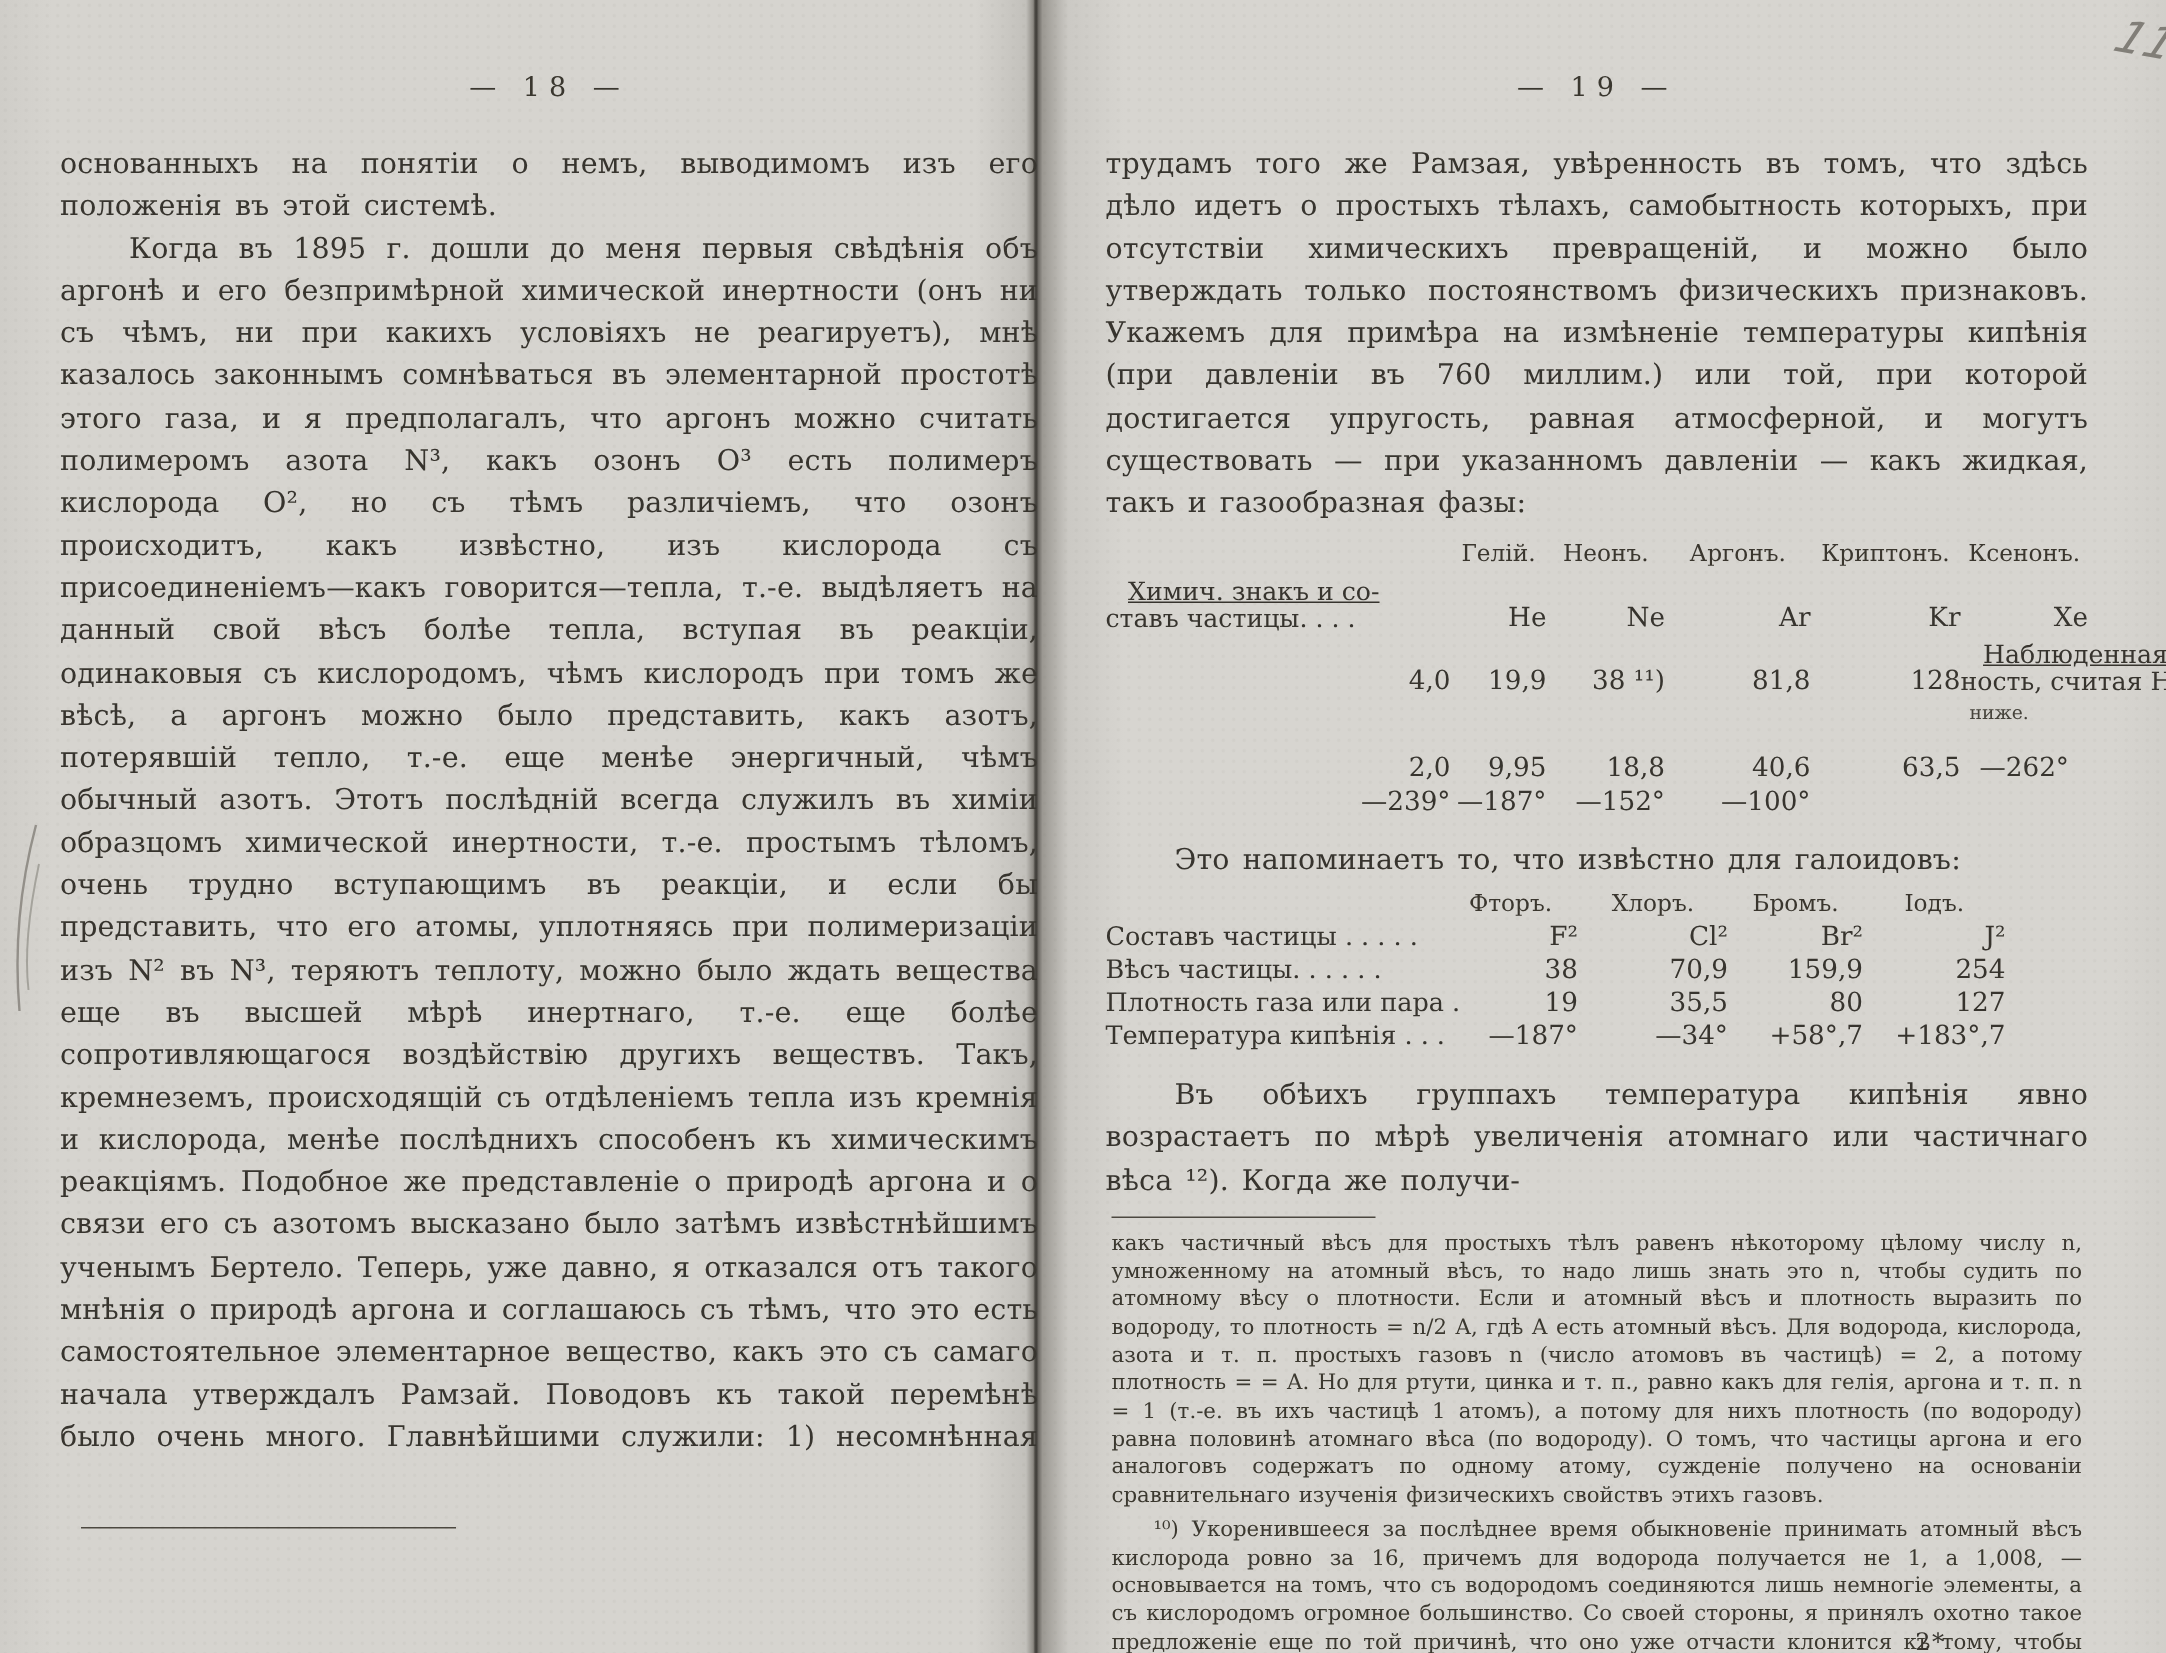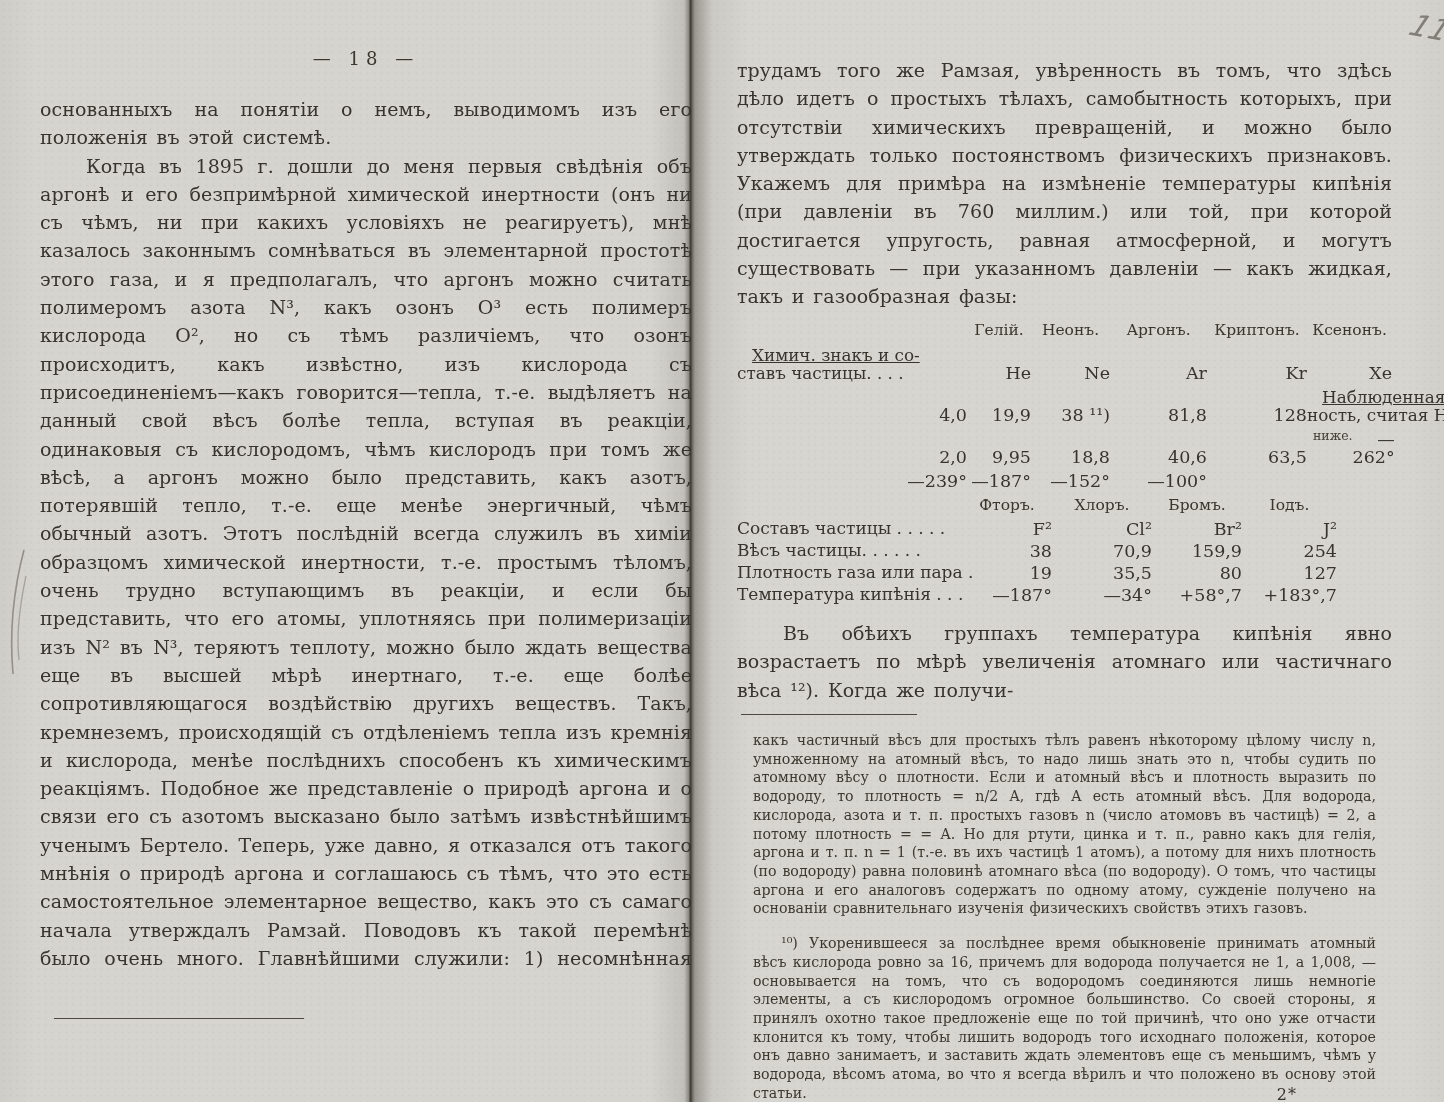--- a/index.html
+++ b/index.html
@@ -48,29 +48,29 @@
   
   .page-19 .intro{margin-top:26px;}
   .table{display:grid;align-items:end;margin-top:10px;}
   .gases{grid-template-columns:230px 64px 79px 97px 100px 85px;row-gap:5px;}
   .halogens{grid-template-columns:225px 90px 100px 90px 95px;width:600px;row-gap:2px;margin-top:6px;}
   .t-head{text-align:center;font-size:15.5px;padding-bottom:2px;color:#3a362e;}
   .t-label{font-size:16.8px;line-height:18.5px;}
   .lbl-ind{display:block;padding-left:15px;text-decoration:underline;}
   .lbl-line{display:block;white-space:nowrap;}
   .t-val{text-align:right;font-size:17.5px;align-self:end;line-height:18.5px;}
-  .t-val-stack{display:flex;flex-direction:row;align-items:center;align-self:end;}
+  .t-val-stack{display:flex;flex-direction:column;align-items:center;align-self:end;gap:22px;}
   .t-note{font-size:12.5px;line-height:12px;align-self:flex-start;padding-left:6px;color:#45423a;}
   .hal-label{font-size:17px;white-space:nowrap;}
   .between{margin-top:14px;}
   .after{margin-top:15px;}
   .fn-rule-right{width:176px;border-top:1.6px solid var(--rule);margin:10px 0 0 4px;}
   .footnotes{margin-top:8px;}
   .footnotes p{
-    margin:16px;font-size:14.2px;line-height:18.7px;text-align:justify;
+    margin:4px;font-size:14.2px;line-height:18.7px;text-align:justify;
     word-spacing:1px;color:#3b382f;
   }
   .footnotes p + p{margin-top:1px;}
   .signature-mark{position:absolute;right:95px;bottom:-18px;font-size:16px;letter-spacing:1px;}
 
   
   .corner-mark{
     position:absolute;left:1408px;top:10px;width:40px;height:50px;
     font-family:"DejaVu Sans",sans-serif;font-style:italic;font-size:30px;color:#6d6a63;
     transform:rotate(10deg) skewX(-14deg);opacity:.8;
@@ -97,20 +97,21 @@
       <p class="body-text no-indent">основанныхъ на понятіи о немъ, выводимомъ изъ его положенія въ этой системѣ.</p>
       <p class="body-text indent">Когда въ 1895 г. дошли до меня первыя свѣдѣнія объ аргонѣ и его безпримѣрной химической инертности (онъ ни съ чѣмъ, ни при какихъ условіяхъ не реагируетъ), мнѣ казалось законнымъ сомнѣваться въ элементарной простотѣ этого газа, и я предполагалъ, что аргонъ можно считать полимеромъ азота N³, какъ озонъ O³ есть полимеръ кислорода O², но съ тѣмъ различіемъ, что озонъ происходитъ, какъ извѣстно, изъ кислорода съ присоединеніемъ—какъ говорится—тепла, т.-е. выдѣляетъ на данный свой вѣсъ болѣе тепла, вступая въ реакціи, одинаковыя съ кислородомъ, чѣмъ кислородъ при томъ же вѣсѣ, а аргонъ можно было представить, какъ азотъ, потерявшій тепло, т.-е. еще менѣе энергичный, чѣмъ обычный азотъ. Этотъ послѣдній всегда служилъ въ химіи образцомъ химической инертности, т.-е. простымъ тѣломъ, очень трудно вступающимъ въ реакціи, и если бы представить, что его атомы, уплотняясь при полимеризаціи изъ N² въ N³, теряютъ теплоту, можно было ждать вещества еще въ высшей мѣрѣ инертнаго, т.-е. еще болѣе сопротивляющагося воздѣйствію другихъ веществъ. Такъ, кремнеземъ, происходящій съ отдѣленіемъ тепла изъ кремнія и кислорода, менѣе послѣднихъ способенъ къ химическимъ реакціямъ. Подобное же представленіе о природѣ аргона и о связи его съ азотомъ высказано было затѣмъ извѣстнѣйшимъ ученымъ Бертело. Теперь, уже давно, я отказался отъ такого мнѣнія о природѣ аргона и соглашаюсь съ тѣмъ, что это есть самостоятельное элементарное вещество, какъ это съ самаго начала утверждалъ Рамзай. Поводовъ къ такой перемѣнѣ было очень много. Главнѣйшими служили: 1) несомнѣнная увѣренность въ томъ, что плотность аргона гораздо менѣе 21, а именно, вѣроятно, лишь немногимъ болѣе 19, если плотность водорода принять за 1, а для N³ надо ждать плотности около 21, такъ какъ вѣсъ частицы N³ = 3.14 = 42, а плотность близка къ половинѣ вѣса частицы; 2) гелій, открытый тѣмъ же Рамзаемъ въ 1895 г., представляетъ плотность, по водороду, около 2-хъ и обладаетъ такою же полною химическою инертностью, какъ и аргонъ, а для него нельзя уже было реально мыслить о сложности частицы и ею объяснять инертность; 3) такую же инертность Рамзай и Траверсъ нашли для открытыхъ ими неона, криптона и ксенона, и что пригодно было для аргона—было непримѣнимо къ нимъ; 4) самостоятельныя особенности спектра каждаго изъ указанныхъ пяти газовъ, при полной ихъ неизмѣнности отъ ряда электрическихъ искръ, убѣждали, что это цѣлая семья элементарныхъ газовъ, глубоко отличающихся отъ всѣхъ, до тѣхъ поръ извѣстныхъ, своею полною химическою инертностью, и 5) постепенность и опредѣленность физическихъ свойствъ въ зависимости отъ плотности и отъ вѣса атома ⁹) дополняютъ, благодаря</p>
     </div>
 
     <div class="footnote-block">
       <div class="footnote-rule"></div>
     </div>
   </section>
 
   <section class="page page-19">
+    <div class="page-header">—  19  —</div>
 
     <p class="body-text no-indent intro">трудамъ того же Рамзая, увѣренность въ томъ, что здѣсь дѣло идетъ о простыхъ тѣлахъ, самобытность которыхъ, при отсутствіи химическихъ превращеній, и можно было утверждать только постоянствомъ физическихъ признаковъ. Укажемъ для примѣра на измѣненіе температуры кипѣнія (при давленіи въ 760 миллим.) или той, при которой достигается упругость, равная атмосферной, и могутъ существовать — при указанномъ давленіи — какъ жидкая, такъ и газообразная фазы:</p>
 
     <div class="table gases">
       <div></div>
       <div class="t-head">Гелій.</div>
       <div class="t-head">Неонъ.</div>
       <div class="t-head">Аргонъ.</div>
       <div class="t-head">Криптонъ.</div>
       <div class="t-head">Ксенонъ.</div>
@@ -144,20 +145,21 @@
       <div class="t-val t-val-stack">
         <span class="t-note">ниже.</span>
         <span>—262°</span>
       </div>
       <div class="t-val">—239°</div>
       <div class="t-val">—187°</div>
       <div class="t-val">—152°</div>
       <div class="t-val">—100°</div>
     </div>
 
+    <p class="body-text indent between">Это напоминаетъ то, что извѣстно для галоидовъ:</p>
 
     <div class="table halogens">
       <div></div>
       <div class="t-head">Фторъ.</div>
       <div class="t-head">Хлоръ.</div>
       <div class="t-head">Бромъ.</div>
       <div class="t-head">Іодъ.</div>
 
       <div class="hal-label">Составъ частицы  .  .  .  .  .</div>
       <div class="t-val">F²</div>

